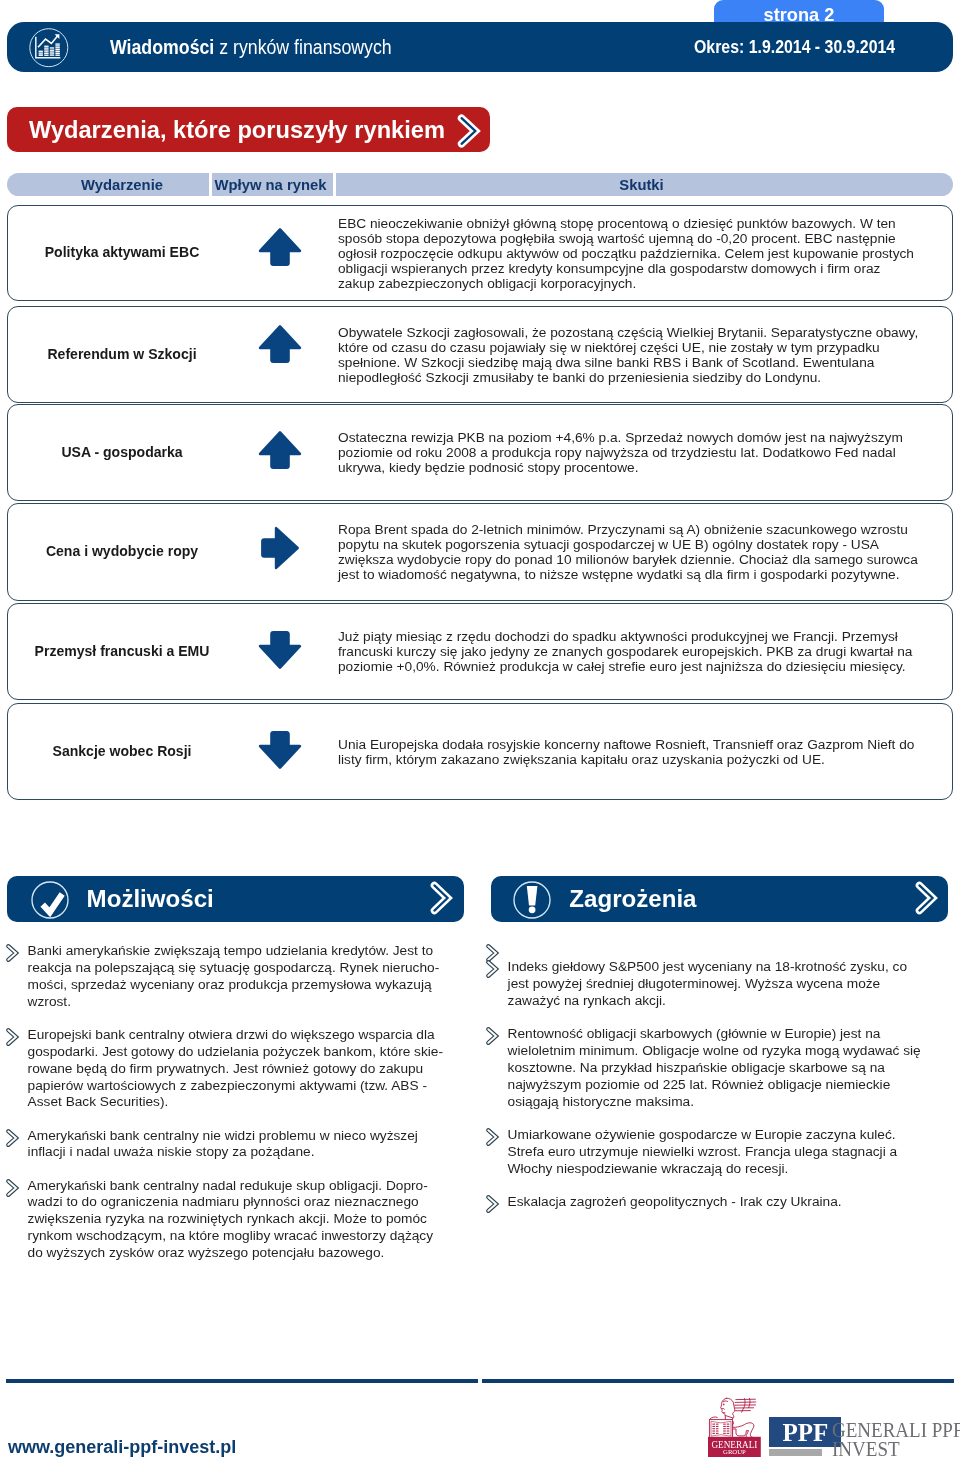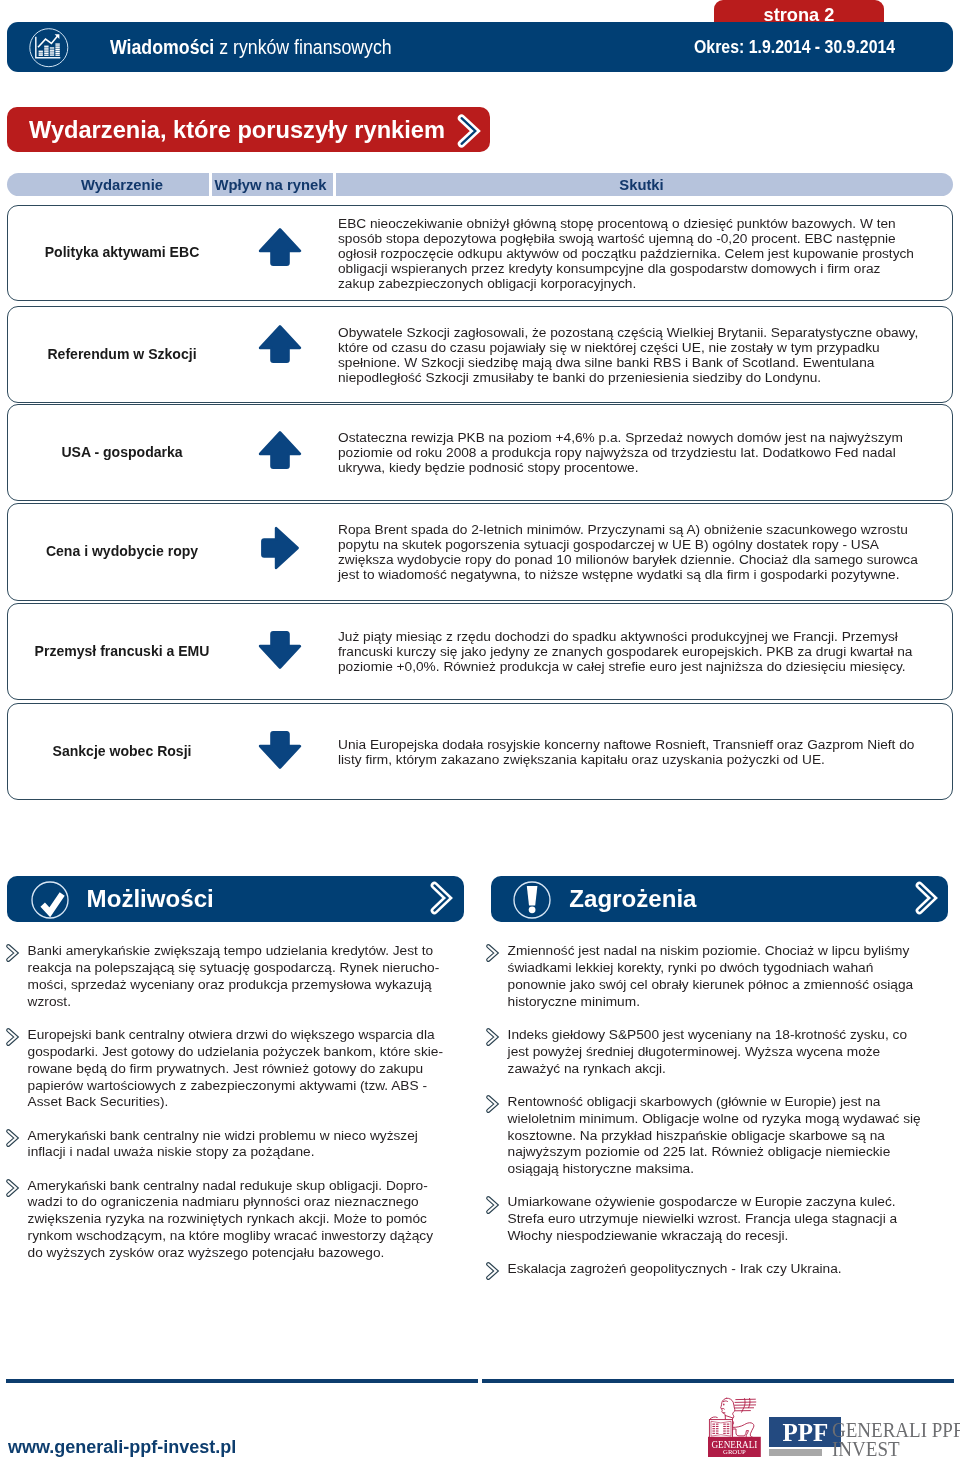--- a/index.html
+++ b/index.html
@@ -2,25 +2,25 @@
 <html><head>
 <meta charset="utf-8">
 <style>
   *{box-sizing:border-box;margin:0;padding:0;}
   html,body{width:960px;height:1464px;}
   body{background:#fff;font-family:"Liberation Sans",sans-serif;position:relative;overflow:hidden;
        -webkit-font-smoothing:antialiased;}
   .page{position:absolute;left:0;top:0;width:960px;height:1464px;}
 
   
-  .page-tab{position:absolute;left:714px;top:0px;width:170px;height:30px;background:#b91c1c;
+  .page-tab{position:absolute;left:714px;top:0px;width:170px;height:30px;background:#3b82f6;
             border-radius:9px 9px 0 0;color:#fff;font-weight:bold;font-size:18.2px;
             display:flex;align-items:center;justify-content:center;letter-spacing:0;padding-top:1px;}
   .top-bar{position:absolute;left:7px;top:22px;width:946px;height:50px;background:#013f74;
-           border-radius:11px;}
+           border-radius:17px;}
   .logo-circle{position:absolute;left:22px;top:5.5px;width:40px;height:40px;}
   .top-title{position:absolute;left:103px;top:0;height:50px;display:flex;align-items:center;
              color:#fff;font-size:19.6px;letter-spacing:0;transform:scaleX(0.905);transform-origin:left center;}
   .top-title b{font-weight:bold;}
   .top-title span{white-space:pre;}
   .top-period{position:absolute;left:687px;top:0;height:50px;display:flex;align-items:center;
               color:#fff;font-size:18.3px;font-weight:bold;letter-spacing:0;
               transform:scaleX(0.868);transform-origin:left center;}
 
   
@@ -253,21 +253,21 @@
           </svg></span><span>Amerykański bank centralny nie widzi problemu w nieco wyższej inflacji i nadal uważa niskie stopy za pożądane.</span></li>
       <li><span class="bul"><svg width="16" height="20" viewBox="0 0 16 20">
             <path d="M3.3 3.2 L11.0 10.0 L3.3 16.8" fill="none" stroke="#2b4250" stroke-width="4.3" stroke-linejoin="miter" stroke-miterlimit="6" stroke-linecap="round"></path>
             <path d="M3.3 3.2 L11.0 10.0 L3.3 16.8" fill="none" stroke="#fcfcfc" stroke-width="2.0" stroke-linejoin="miter" stroke-miterlimit="6" stroke-linecap="round"></path>
           </svg></span><span>Amerykański bank centralny nadal redukuje skup obligacji. Dopro­wadzi to do ograniczenia nadmiaru płynności oraz nieznacznego zwiększenia ryzyka na rozwiniętych rynkach akcji. Może to pomóc rynkom wschodzącym, na które mogliby wracać inwestorzy dążący do wyższych zysków oraz wyższego potencjału bazowego.</span></li>
     </ul>
   <ul class="blist" id="thr-list" style="left:480px;top:943px;width:470px">
       <li><span class="bul"><svg width="16" height="20" viewBox="0 0 16 20">
             <path d="M3.3 3.2 L11.0 10.0 L3.3 16.8" fill="none" stroke="#2b4250" stroke-width="4.3" stroke-linejoin="miter" stroke-miterlimit="6" stroke-linecap="round"></path>
             <path d="M3.3 3.2 L11.0 10.0 L3.3 16.8" fill="none" stroke="#fcfcfc" stroke-width="2.0" stroke-linejoin="miter" stroke-miterlimit="6" stroke-linecap="round"></path>
-          </svg></span><span>Zmienność jest nadal na niskim poziomie. Chociaż w lipcu byliśmy świadkami lekkiej korekty, rynki po dwóch tygodniach wahań ponownie jako swój cel obrały kierunek północ a zmienność osiąga historyczne minimum.</span></li>
+          </svg></span></li>
       <li><span class="bul"><svg width="16" height="20" viewBox="0 0 16 20">
             <path d="M3.3 3.2 L11.0 10.0 L3.3 16.8" fill="none" stroke="#2b4250" stroke-width="4.3" stroke-linejoin="miter" stroke-miterlimit="6" stroke-linecap="round"></path>
             <path d="M3.3 3.2 L11.0 10.0 L3.3 16.8" fill="none" stroke="#fcfcfc" stroke-width="2.0" stroke-linejoin="miter" stroke-miterlimit="6" stroke-linecap="round"></path>
           </svg></span><span>Indeks giełdowy S&amp;P500 jest wyceniany na 18-krotność zysku, co jest powyżej średniej długoterminowej. Wyższa wycena może zaważyć na rynkach akcji.</span></li>
       <li><span class="bul"><svg width="16" height="20" viewBox="0 0 16 20">
             <path d="M3.3 3.2 L11.0 10.0 L3.3 16.8" fill="none" stroke="#2b4250" stroke-width="4.3" stroke-linejoin="miter" stroke-miterlimit="6" stroke-linecap="round"></path>
             <path d="M3.3 3.2 L11.0 10.0 L3.3 16.8" fill="none" stroke="#fcfcfc" stroke-width="2.0" stroke-linejoin="miter" stroke-miterlimit="6" stroke-linecap="round"></path>
           </svg></span><span>Rentowność obligacji skarbowych (głównie w Europie) jest na wieloletnim minimum. Obligacje wolne od ryzyka mogą wydawać się kosztowne. Na przykład hiszpańskie obligacje skarbowe są na najwyższym poziomie od 225 lat. Również obligacje niemieckie osiągają historyczne maksima.</span></li>
       <li><span class="bul"><svg width="16" height="20" viewBox="0 0 16 20">
             <path d="M3.3 3.2 L11.0 10.0 L3.3 16.8" fill="none" stroke="#2b4250" stroke-width="4.3" stroke-linejoin="miter" stroke-miterlimit="6" stroke-linecap="round"></path>

